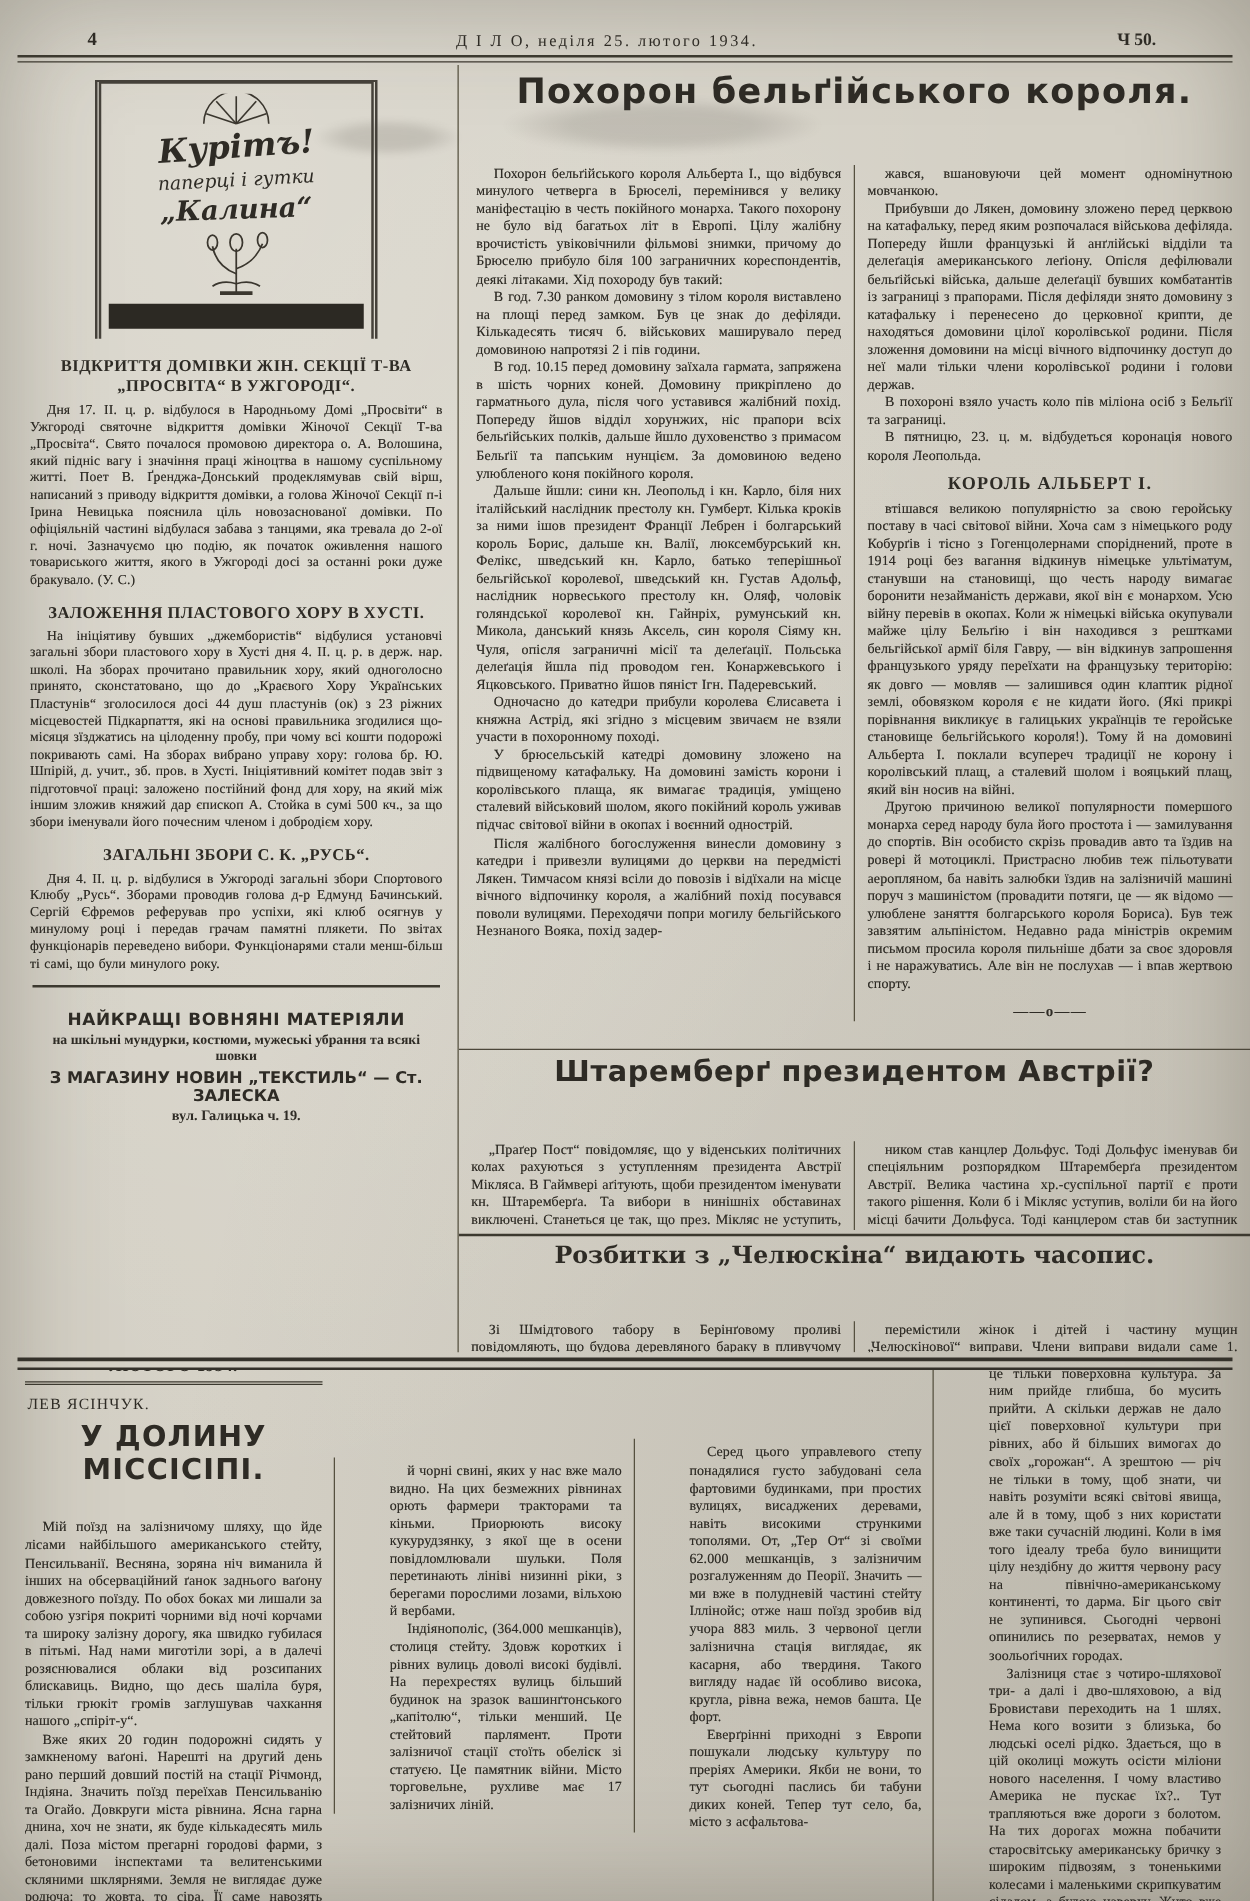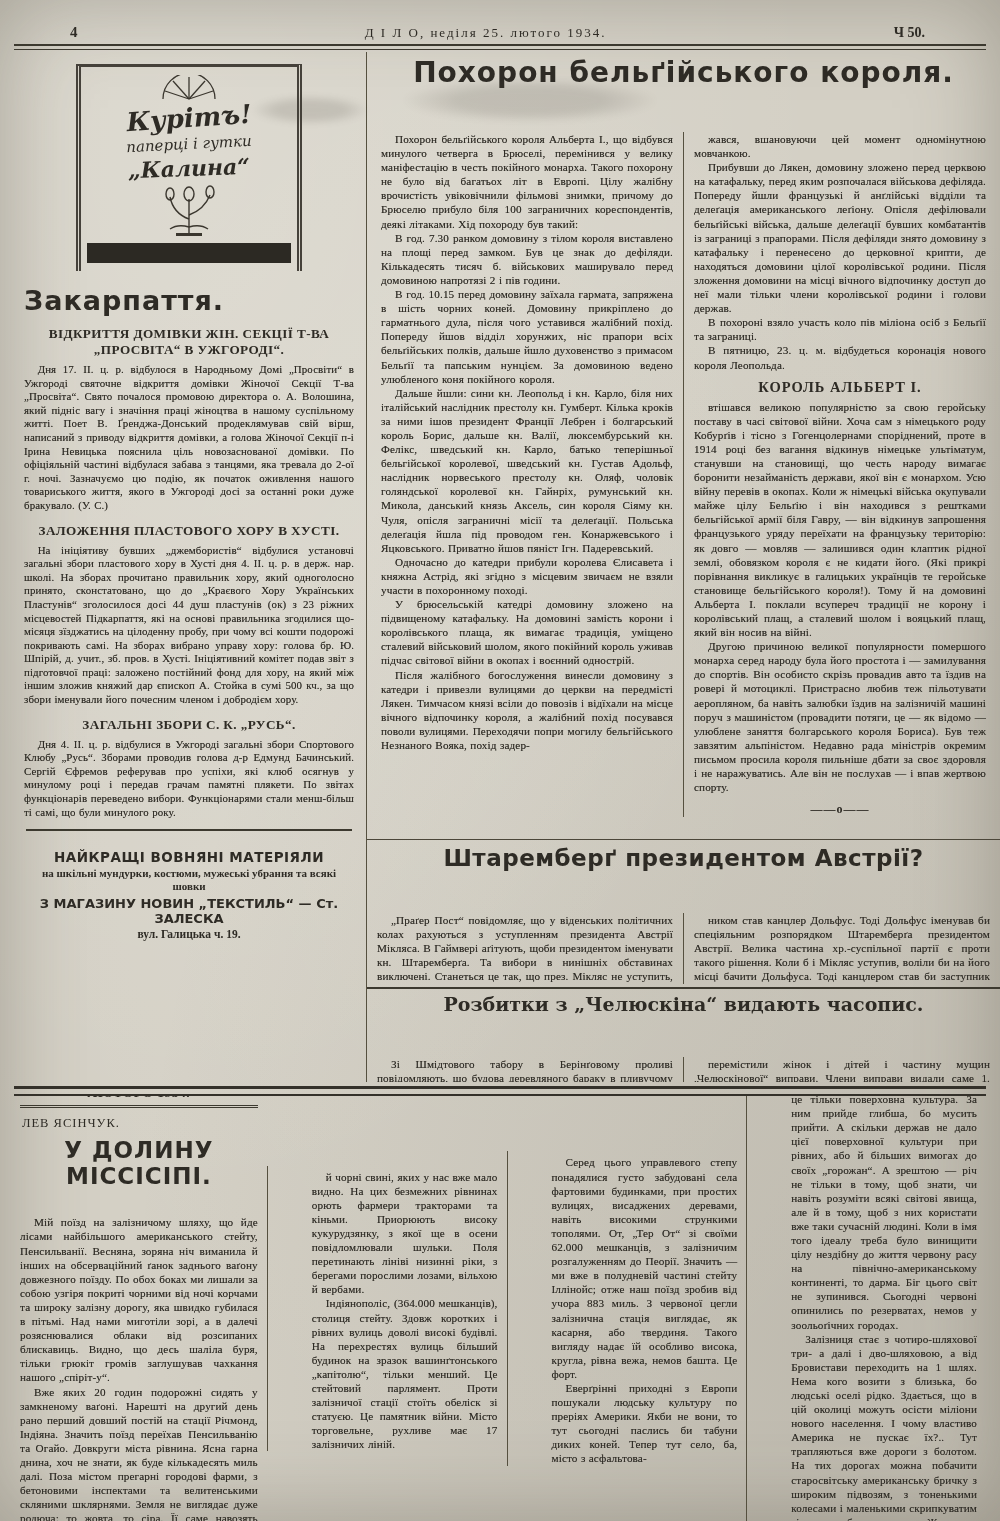--- a/index.html
+++ b/index.html
@@ -125,21 +125,20 @@
               <path d="M35 42 C 42 40 48 40 54 44"></path>
             <ellipse cx="16" cy="9" rx="4" ry="6"></ellipse>
               <ellipse cx="56" cy="7" rx="4" ry="6"></ellipse>
             <ellipse cx="35" cy="9" rx="5" ry="7"></ellipse>
           </g>
           <rect x="22" y="48" width="26" height="3" fill="#3a362e"></rect>
         </svg>
         <div class="bar"></div>
       </div>
 
-      <div class="zk-heading">Закарпаття.</div>
 
       <div class="zk-sub">ВІДКРИТТЯ ДОМІВКИ ЖІН. СЕКЦІЇ Т-ВА „ПРОСВІТА“ В УЖГОРОДІ“.</div>
       <p class="bodytext">Дня 17. ІІ. ц. р. відбулося в Народньому Домі „Просвіти“ в Ужгороді святочне відкриття домівки Жіночої Секції Т-ва „Просвіта“. Свято почалося промовою директора о. А. Волошина, який підніс вагу і значіння праці жіноцтва в нашому суспільному житті. Поет В. Ґренджа-Донський продеклямував свій вірш, написаний з приводу відкриття домівки, а голова Жіночої Секції п-і Ірина Невицька пояснила ціль новозаснованої домівки. По офіціяльній частині відбулася забава з танцями, яка тревала до 2-ої г. ночі. Зазначуємо цю подію, як початок оживлення нашого товариського життя, якого в Ужгороді досі за останні роки дуже бракувало.  (У. С.)</p>
 
       <div class="zk-sub">ЗАЛОЖЕННЯ ПЛАСТОВОГО ХОРУ В ХУСТІ.</div>
       <p class="bodytext">На ініціятиву бувших „джембористів“ відбулися установчі загальні збори пластового хору в Хусті дня 4. ІІ. ц. р. в держ. нар. школі. На зборах прочитано правильник хору, який одноголосно принято, сконстатовано, що до „Краєвого Хору Українських Пластунів“ зголосилося досі 44 душ пластунів (ок) з 23 ріжних місцевостей Підкарпаття, які на основі правильника згодилися що-місяця зїзджатись на цілоденну пробу, при чому всі кошти подорожі покривають самі. На зборах вибрано управу хору: голова бр. Ю. Шпірій, д. учит., зб. пров. в Хусті. Ініціятивний комітет подав звіт з підготовчої праці: заложено постійний фонд для хору, на який між іншим зложив княжий дар єпископ А. Стойка в сумі 500 кч., за що збори іменували його почесним членом і добродієм хору.</p>
 
       <div class="zk-sub">ЗАГАЛЬНІ ЗБОРИ С. К. „РУСЬ“.</div>
       <p class="bodytext">Дня 4. ІІ. ц. р. відбулися в Ужгороді загальні збори Спортового Клюбу „Русь“. Зборами проводив голова д-р Едмунд Бачинський. Сергій Єфремов реферував про успіхи, які клюб осягнув у минулому році і передав грачам памятні плякети. По звітах функціонарів переведено вибори. Функціонарями стали менш-більш ті самі, що були минулого року.</p>
 

